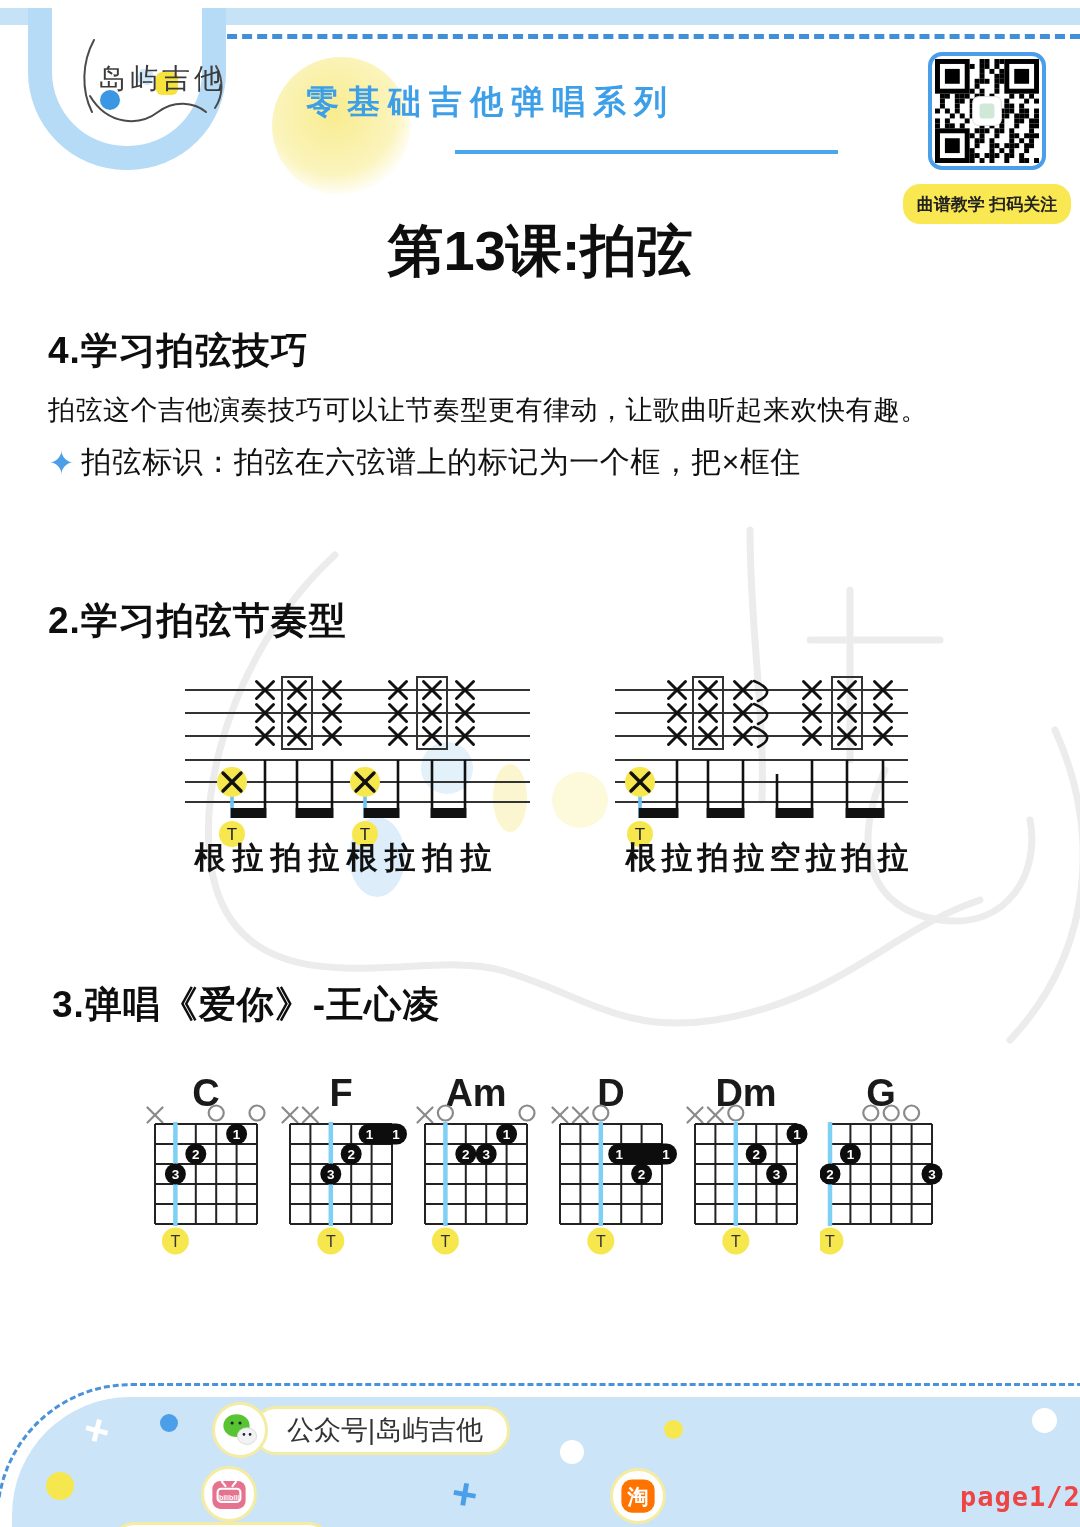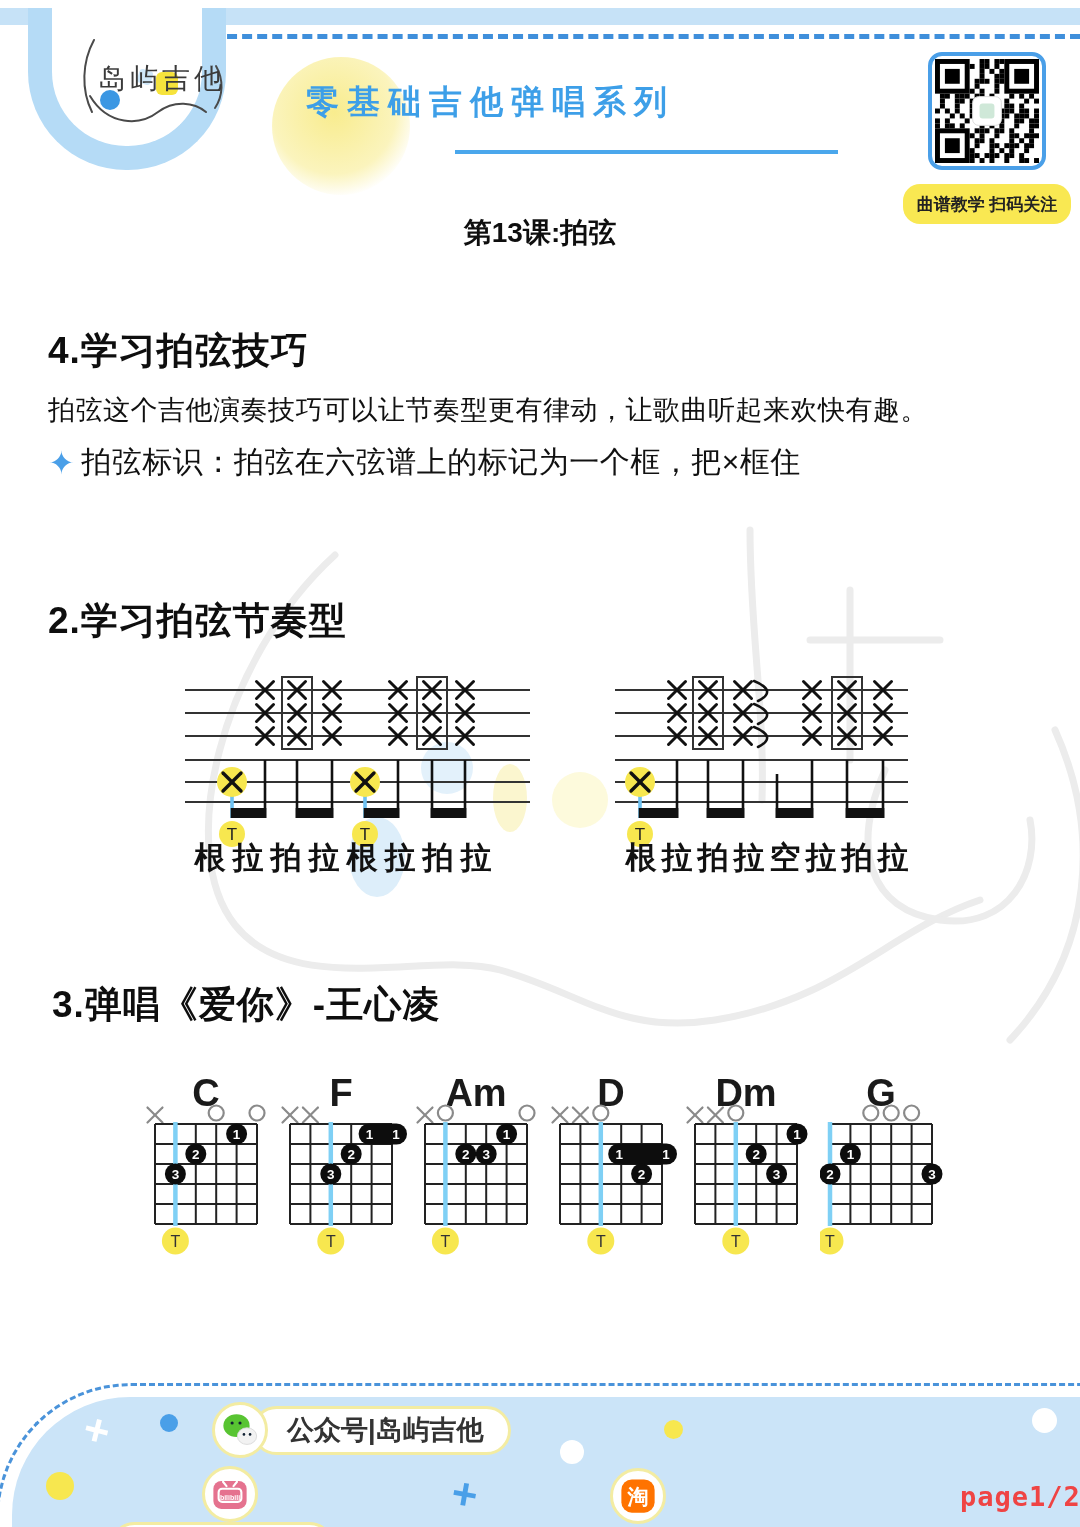--- a/index.html
+++ b/index.html
@@ -13,38 +13,38 @@
   .logo-art{position:absolute;left:30px;top:22px;}
   .top-dash{position:absolute;left:212px;top:34px;width:868px;border-top:5px dashed #3f8fdb;}
   .title-glow{position:absolute;left:272px;top:57px;width:138px;height:138px;border-radius:50%;
               background:radial-gradient(circle at 45% 40%, #f8ec8e 0%, #fbf4bd 55%, rgba(255,255,255,0) 76%);}
   .series-title{position:absolute;left:306px;top:80px;font-size:33px;font-weight:bold;color:#3d9fe8;letter-spacing:8px;}
   .title-underline{position:absolute;left:455px;top:150px;width:383px;height:4px;background:#4aa7ec;}
   .qr-box{position:absolute;left:928px;top:52px;width:118px;height:118px;background:#fff;border:4px solid #4a9fe8;
           border-radius:14px;box-sizing:border-box;display:flex;align-items:center;justify-content:center;}
   .qr-caption{position:absolute;left:903px;top:184px;width:168px;height:40px;background:#f9e852;border-radius:17px;
               font-size:17px;font-weight:bold;color:#222;display:flex;align-items:center;justify-content:center;white-space:nowrap;}
-  .lesson-title{position:absolute;left:0;top:214px;width:100%;text-align:center;font-size:28px;font-weight:bold;color:#0e0e0e;}
+  .lesson-title{position:absolute;left:0;top:214px;width:100%;text-align:center;font-size:56px;font-weight:bold;color:#0e0e0e;}
   
   .sec-h{position:absolute;left:48px;font-size:37px;font-weight:bold;color:#0e0e0e;letter-spacing:1px;}
   .sec1-h{top:326px;} .sec2-h{top:596px;} .sec3-h{left:52px;top:980px;}
   .sec1-p{position:absolute;left:48px;top:392px;font-size:27px;color:#111;letter-spacing:0.5px;}
   .sec1-b{position:absolute;left:48px;top:442px;font-size:30px;color:#111;display:flex;align-items:center;letter-spacing:0.5px;}
   .sparkle{color:#4a9fe8;font-size:32px;margin-right:6px;line-height:1;}
   
   .tab-svg,.chord-svg,.wm{position:absolute;}
   
   .footer-dash{position:absolute;left:-4px;top:1383px;width:1100px;height:200px;
                border-top:3px dashed #4a93da;border-left:3px dashed #4a93da;border-top-left-radius:135px;}
   .footer-fill{position:absolute;left:12px;top:1397px;width:1085px;height:145px;background:#cbe4f8;border-top-left-radius:118px;}
   .pill{position:absolute;display:flex;align-items:center;}
   .pill .ic{width:56px;height:56px;border-radius:50%;background:#fff;border:3px solid #f3eca2;box-sizing:border-box;
             display:flex;align-items:center;justify-content:center;margin-right:-16px;position:relative;z-index:2;}
   .pill .lb{background:#fff;border:3px solid #f3eca2;border-radius:26px;height:49px;box-sizing:border-box;
-            display:flex;align-items:center;padding:0 24px 0 32px;font-size:27px;font-weight:bold;color:#333;white-space:nowrap;}
+            display:flex;align-items:center;padding:0 24px 0 32px;font-size:27px;font-weight:normal;color:#333;white-space:nowrap;}
   .page-num{position:absolute;left:960px;top:1481px;font-size:27px;font-weight:bold;color:#ef4444;
             font-family:"DejaVu Sans Mono",monospace;letter-spacing:1px;}
   .dot{position:absolute;border-radius:50%;}
   .plus{position:absolute;font-weight:bold;line-height:1;}
 </style>
 </head>
 <body>
 
 <div class="page">
 

